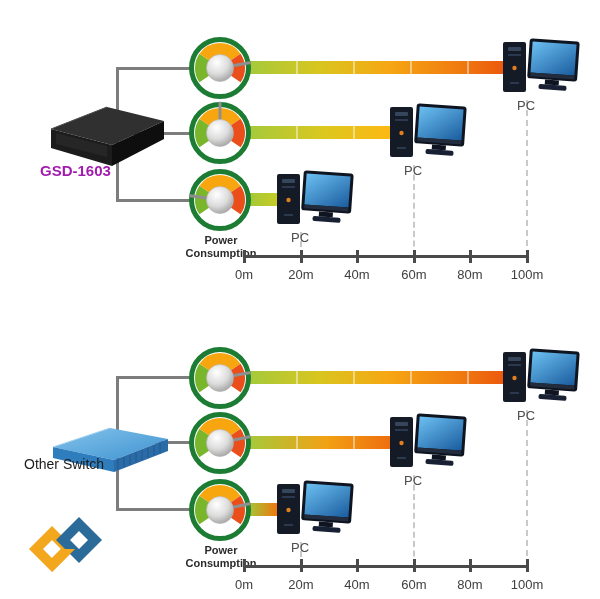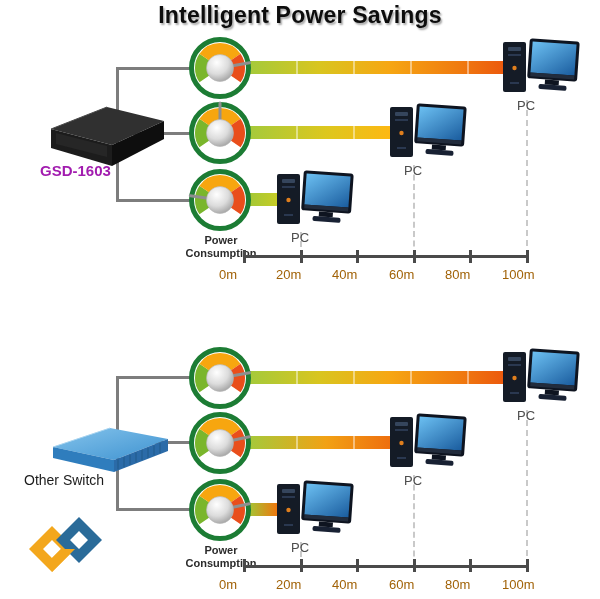--- a/index.html
+++ b/index.html
@@ -19,25 +19,25 @@
     linear-gradient(90deg,#a4ca3b 0%,#ddc71e 55%,#fdb813 100%);}
   .bar-short-green{width:29px;background:linear-gradient(90deg,#a2c837,#c6cc26);}
   .bar-mid-orange{width:142px;background-image:
     linear-gradient(90deg,transparent 0 48px,rgba(255,255,255,.45) 48px 50px,transparent 50px 105px,rgba(255,255,255,.45) 105px 107px,transparent 107px),
     linear-gradient(90deg,#a4ca3b 0%,#f2a114 55%,#ee6f0e 100%);}
   .bar-short-orange{width:29px;background:linear-gradient(90deg,#a2c837,#ee780f);}
   .pc{position:absolute;width:80px;height:58px;}
   .pc-label{position:absolute;width:44px;text-align:center;font-size:13px;color:#4d4d4d;}
   .ruler-line{position:absolute;height:3px;background:#4a4a4a;left:244px;width:285px;}
   .tick{position:absolute;width:3px;height:13px;background:#4a4a4a;}
-  .tick-label{position:absolute;width:50px;font-size:13px;color:#a16207;}
+  .tick-label{position:absolute;width:50px;text-align:center;font-size:13px;color:#404040;}
   .caption{position:absolute;left:176px;width:90px;text-align:center;font-size:11px;font-weight:bold;
            color:#2b2b2b;line-height:1.2;}
   .device-label-1{position:absolute;left:40px;top:162px;font-size:15px;font-weight:bold;color:#a21caf;}
-  .device-label-2{position:absolute;left:24px;top:472px;font-size:14px;color:#1b1b1b;}
+  .device-label-2{position:absolute;left:24px;top:456px;font-size:14px;color:#1b1b1b;}
   .switch{position:absolute;}
   .logo{position:absolute;left:28px;top:508px;width:80px;height:78px;}
 </style>
 </head>
 <body>
 
 <div class="canvas">
 
   <svg width="0" height="0" style="position:absolute">
     <defs>
@@ -50,21 +50,20 @@
         <stop offset="0" stop-color="#6cc0f2"></stop>
           <stop offset="1" stop-color="#1a5c9e"></stop>
       </linearGradient>
       <linearGradient id="bluTop" x1="0" y1="0" x2="1" y2="1">
         <stop offset="0" stop-color="#85c4ec"></stop>
           <stop offset="1" stop-color="#3e92d0"></stop>
       </linearGradient>
     </defs>
   </svg>
 
-  <div class="title">Intelligent Power Savings</div>
 
   <div>
     <div class="vline" style="left:116px;top:67px;height:134px"></div>
     <div class="hline" style="left:116px;top:67px;width:78px"></div>
     <div class="hline" style="left:116px;top:132px;width:78px"></div>
     <div class="hline" style="left:116px;top:199px;width:78px"></div>
 
     <div class="dash" style="left:526px;top:100px;height:156px"></div>
     <div class="dash" style="left:413px;top:165px;height:91px"></div>
     <div class="dash" style="left:300px;top:232px;height:24px"></div>

